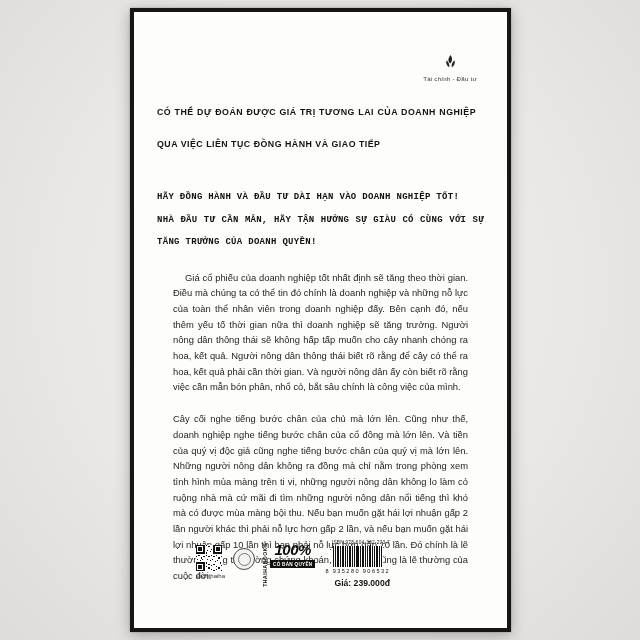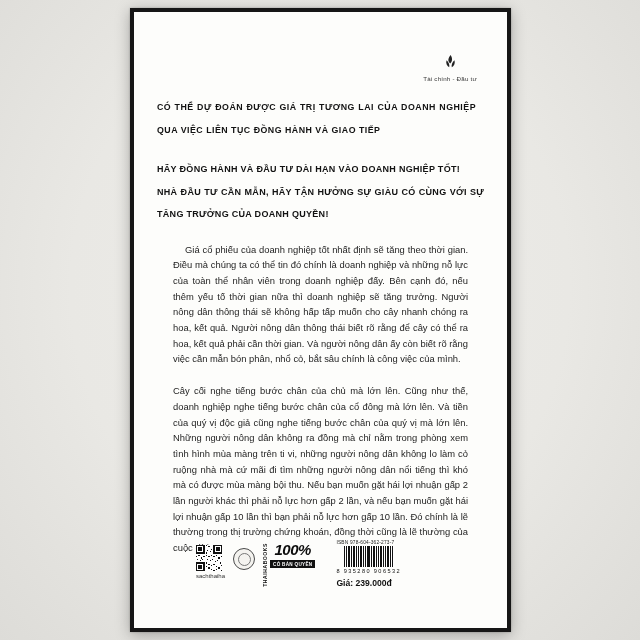--- a/index.html
+++ b/index.html
@@ -44,25 +44,25 @@
     margin-top: 2px;
     white-space: nowrap;
   }
 
   
   .headline {
     margin: 84px 8px 0 0;
     font-size: 8.8px;
     font-weight: bold;
     letter-spacing: .5px;
-    line-height: 23px;
+    line-height: 32px;
     text-align: justify;
     color: #121212;
   }
-  .subheads { margin-top: 16px; }
+  .subheads { margin-top: 26px; font-family: Liberation Mono, monospace; }
   .subheads p {
     margin: 0;
     font-size: 9px;
     font-weight: bold;
     letter-spacing: .3px;
     line-height: 22.5px;
     text-align: justify;
     color: #121212;
   }
 
@@ -128,21 +128,21 @@
     background: #111;
     color: #fff;
     font-size: 4.6px;
     font-weight: bold;
     letter-spacing: .3px;
     padding: 1.5px 3px;
     margin-top: 1.5px;
     white-space: nowrap;
   }
 
-  .barcode-block { text-align: left; margin-left: 13px; }
+  .barcode-block { text-align: right; margin-left: 2px; }
   .isbn { font-size: 4.8px; color: #222; letter-spacing: .2px; margin-bottom: 1px; white-space: nowrap; }
   .bars { display: block; margin: 0 auto; background: #fff; }
   .barcode-num { font-size: 5.6px; letter-spacing: 1.4px; color: #111; margin-top: 1px; white-space: nowrap; }
   .price { font-size: 8.6px; font-weight: bold; color: #111; margin-top: 4px; }
 </style>
 </head>
 <body>
 
 <div class="stage">
   <div class="cover">

